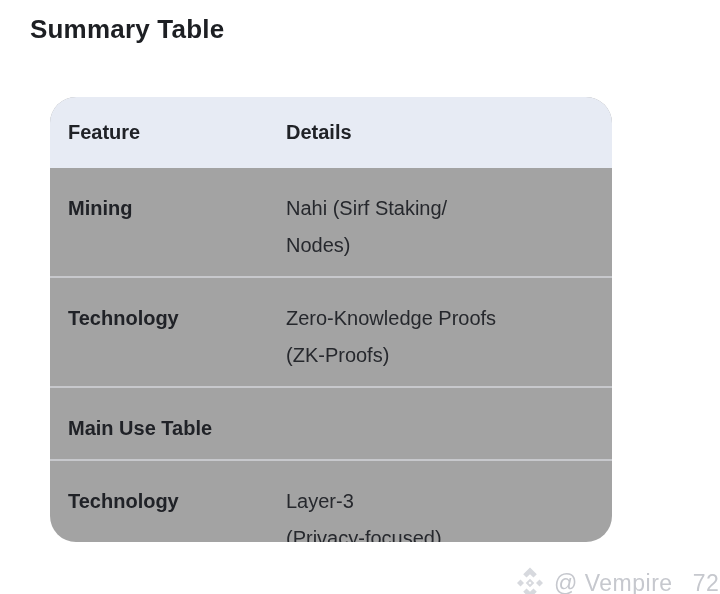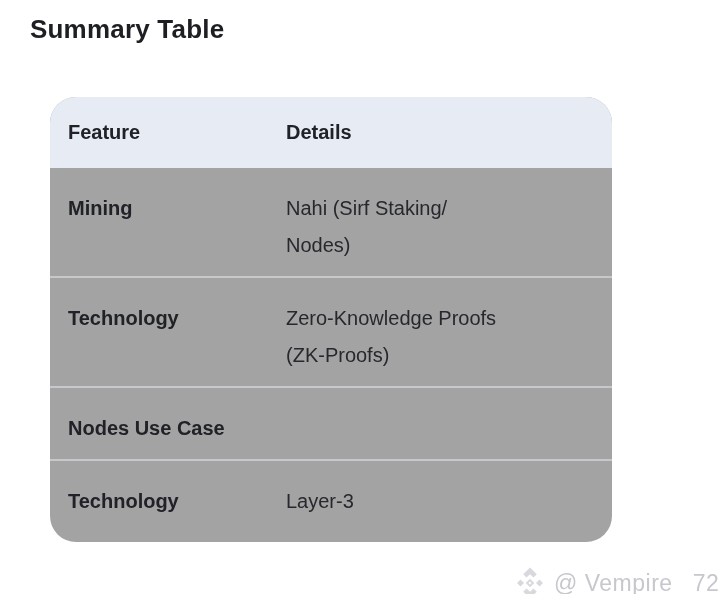--- a/index.html
+++ b/index.html
@@ -97,27 +97,28 @@
 
   <div class="body-row">
     <div class="col-feature">Technology</div>
     <div class="col-details">
       <span class="line">Zero-Knowledge Proofs</span>
       <span class="line">(ZK-Proofs)</span>
     </div>
   </div>
 
   <div class="body-row">
-    <div class="col-feature">Nodes Use Case</div>
+    <div class="col-feature">Main Use Table</div>
   </div>
 
   <div class="body-row">
     <div class="col-feature">Technology</div>
     <div class="col-details">
       <span class="line">Layer-3</span>
+      <span class="line">(Privacy-focused)</span>
     </div>
   </div>
 
 </div>
 
 <div class="watermark">
   <svg class="wm-icon" viewBox="0 0 24 24" aria-hidden="true">
     <g fill="#d7d9de">
       <path d="M12 2.2 L16.3 6.5 L14.2 8.6 L12 6.4 L9.8 8.6 L7.7 6.5 Z"></path>
       <path d="M12 21.8 L7.7 17.5 L9.8 15.4 L12 17.6 L14.2 15.4 L16.3 17.5 Z"></path>

